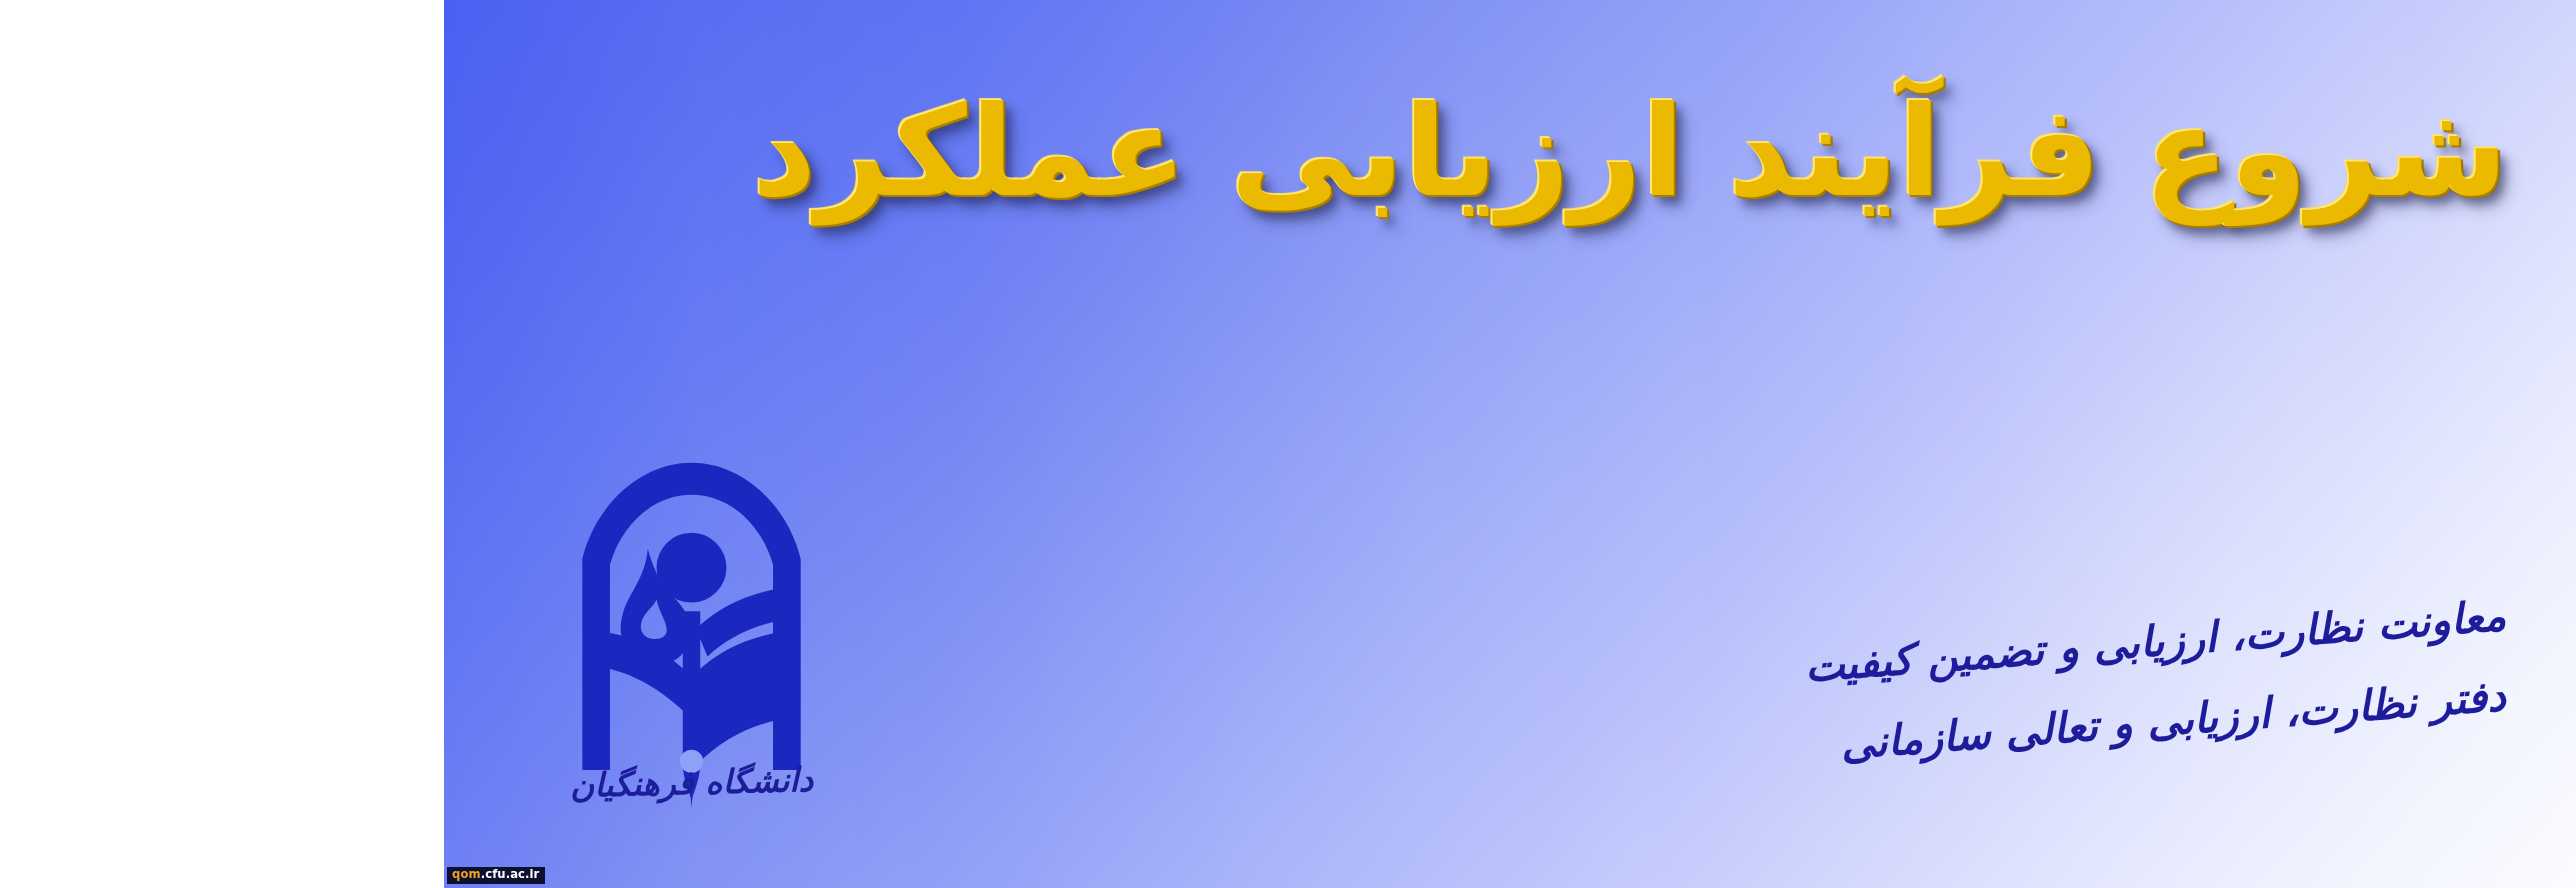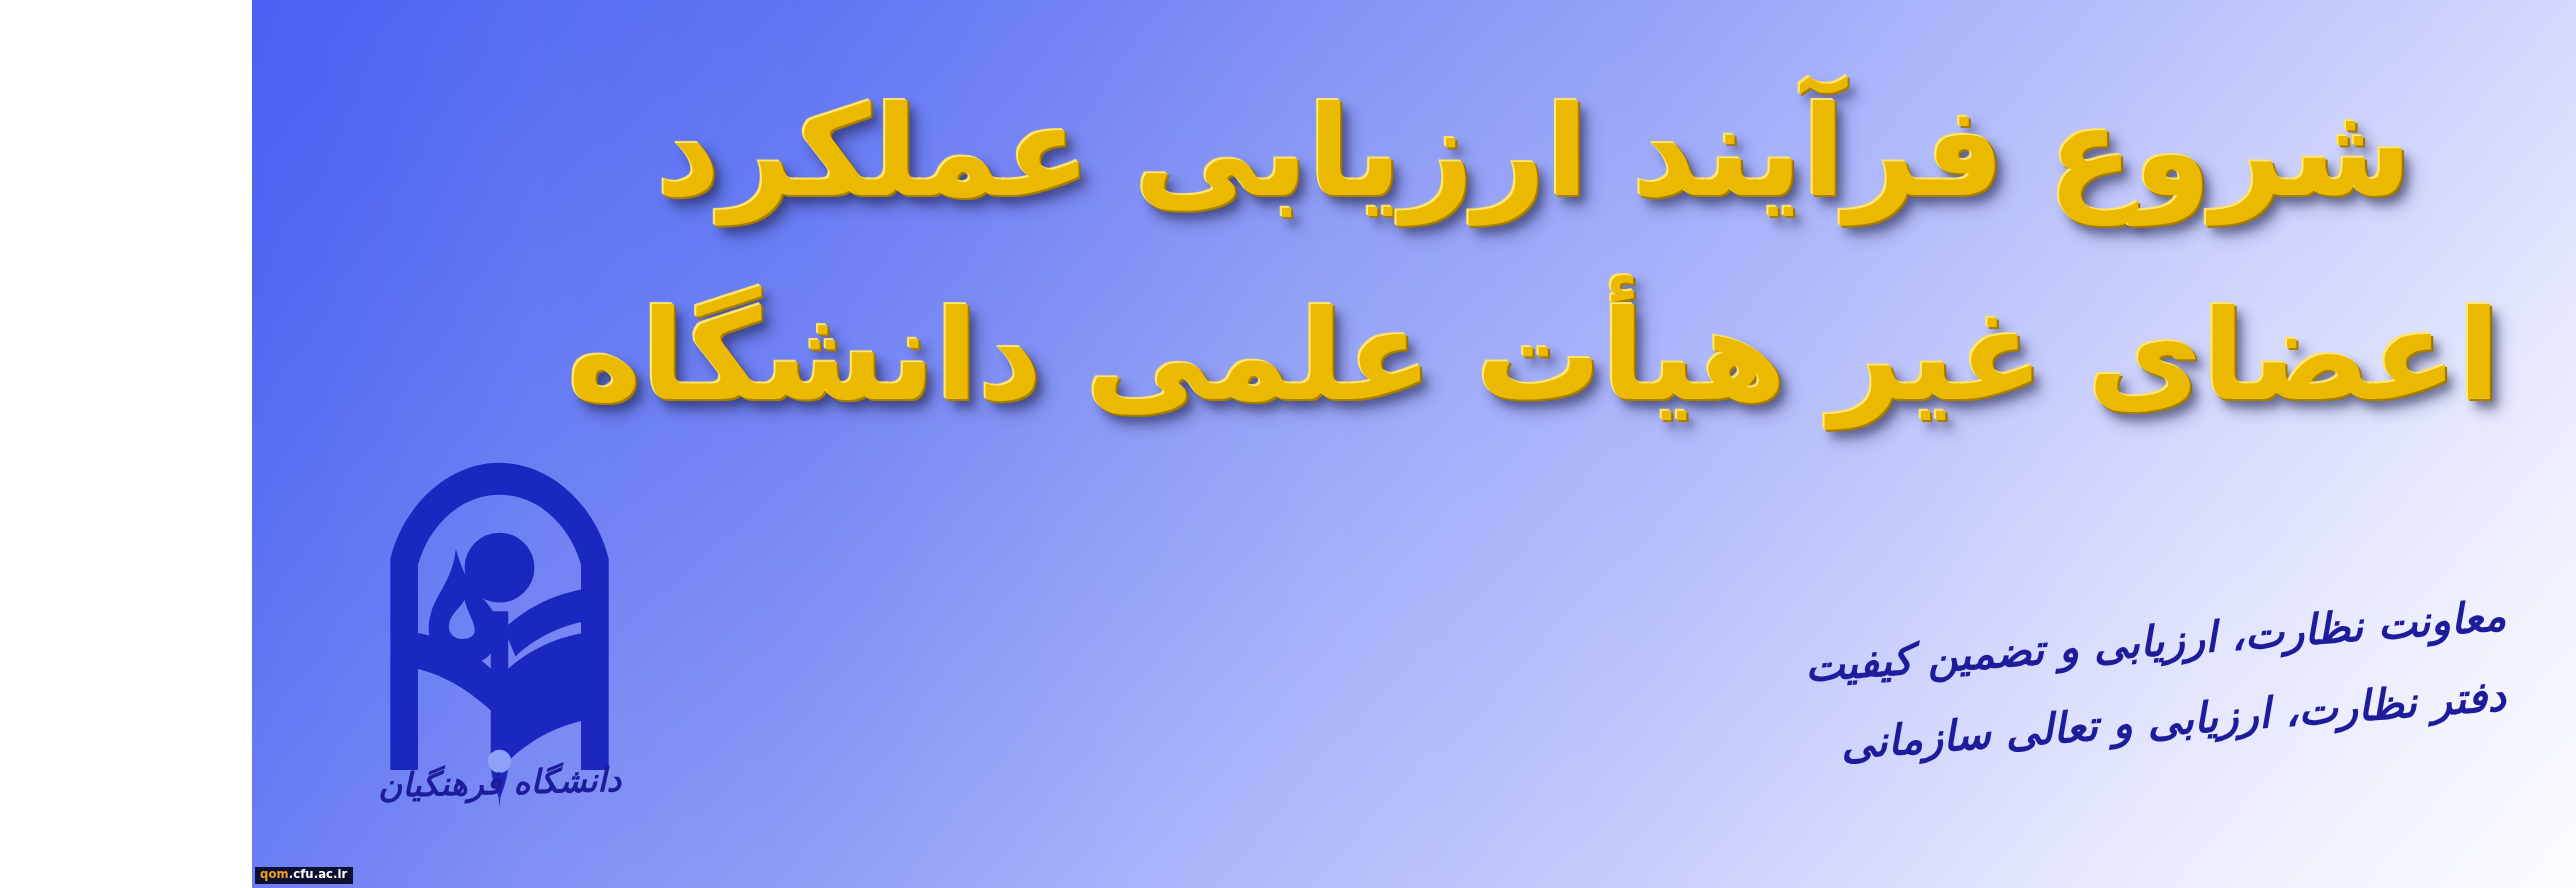--- a/index.html
+++ b/index.html
@@ -4,21 +4,21 @@
 <title>Banner</title>
 <style>
   html, body {
     margin: 0;
     padding: 0;
     background: #ffffff;
   }
 
   #banner {
     position: relative;
-    width: 2324px;
+    width: 2132px;
     height: 888px;
     overflow: hidden;
     font-family: "DejaVu Sans", "Liberation Sans", sans-serif;
     
     background:
       linear-gradient(131deg,
         #4a60f2 0%,
         #5268f2 9%,
         #6076f3 19%,
         #7586f4 30%,
@@ -162,21 +162,20 @@
 </style>
 </head>
 <body>
 
 <div id="banner">
 
   <div class="sheen"></div>
 
   <div class="headline" id="headline-1">شروع فرآیند ارزیابی عملکرد</div>
 
-  <div class="headline" id="headline-2">اعضای غیر هیأت علمی دانشگاه</div>
 
   <div class="subline" id="subline-1">معاونت نظارت، ارزیابی و تضمین کیفیت</div>
 
   <div class="subline" id="subline-2">دفتر نظارت، ارزیابی و تعالی سازمانی</div>
 
   <div id="logo">
     <svg viewBox="0 0 380 500" xmlns="http://www.w3.org/2000/svg" aria-hidden="true">
       <g fill="#1b28c0">
 
         <path d="M190 8

